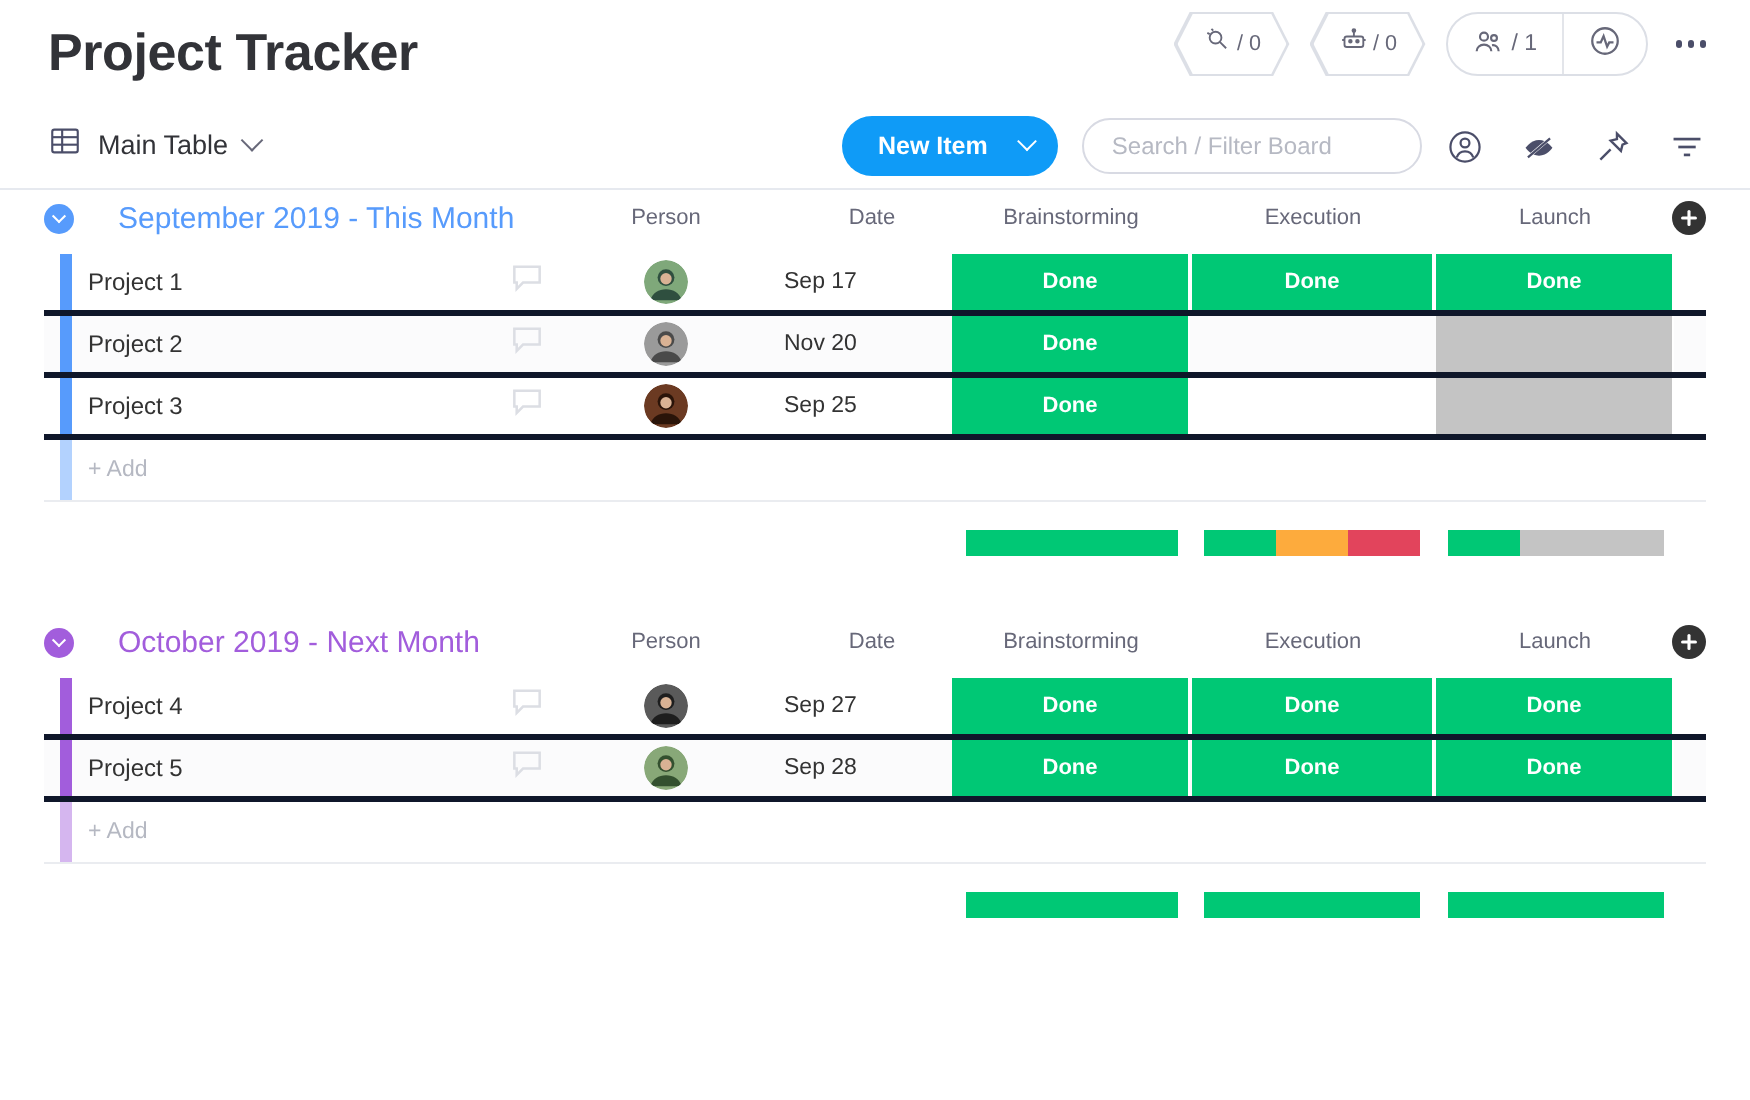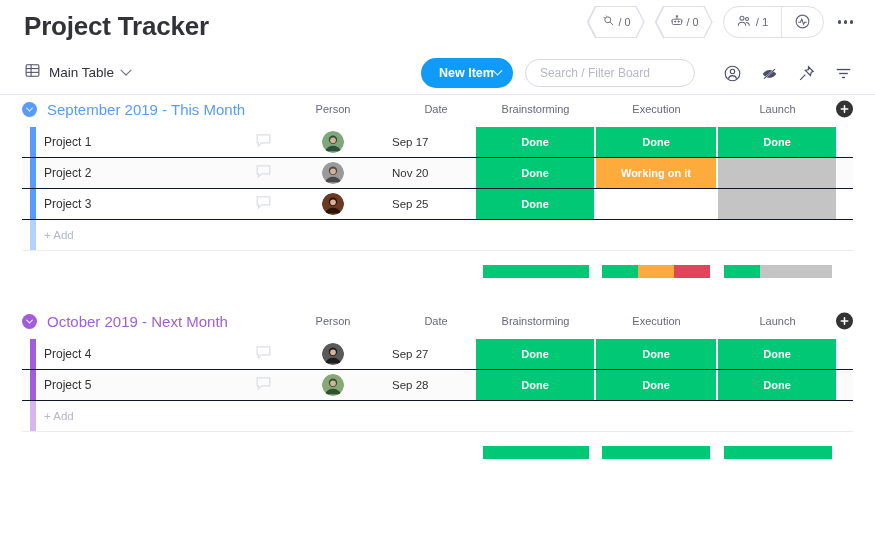--- a/index.html
+++ b/index.html
@@ -62,40 +62,40 @@
   }
   .table-tab { display: flex; align-items: center; gap: 8px; cursor: pointer; }
   .table-tab .label { font-size: 13.5px; color: #323338; }
   .chev { width: 8px; height: 8px; border-right: 1.4px solid #676879; border-bottom: 1.4px solid #676879;
           transform: rotate(45deg) translate(-2px,-2px); }
 
   .toolbar-center { position: absolute; left: 421px; top: 0; height: 44px; display: flex; align-items: center; gap: 12px; }
   .btn-new {
     display: flex; align-items: center; height: 30px; border-radius: 15px;
     background: #0f9bf7; color: #fff; font-size: 12.5px; font-weight: bold;
-    padding: 0 12px 0 18px; cursor: pointer; border: none;
+    padding: 0 12px 0 18px; gap: 16px; cursor: pointer; border: none;
   }
   .btn-new .bchev { width: 7px; height: 7px; border-right: 1.8px solid #fff; border-bottom: 1.8px solid #fff;
                     transform: rotate(45deg) translate(-2px,-2px); }
   .search-box {
     width: 170px; height: 28px; border: 1px solid #d8dae3; border-radius: 15px;
     display: flex; align-items: center; padding: 0 14px;
   }
   .search-box input {
     border: none; outline: none; width: 100%; font-size: 12px; color: #3b82f6;
     font-family: "Liberation Sans", sans-serif; background: transparent;
   }
   .search-box input::placeholder { color: #b6b9c3; }
   .toolbar-right { position: absolute; right: 22px; top: 0; height: 44px; display: flex; align-items: center; gap: 18px; }
   .ticon { cursor: pointer; display: flex; align-items: center; justify-content: center; }
 
   
   .board { padding: 0 22px; }
   .group { position: relative; }
-  .group-header { display: flex; align-items: center; height: 28px; position: relative; }
+  .group-header { display: flex; align-items: center; height: 28px; position: relative; gap: 12px; }
   .collapse-circle {
     width: 15px; height: 15px; border-radius: 50%;
     display: flex; align-items: center; justify-content: center;
     margin-right: 10px; cursor: pointer; flex: none;
   }
   .collapse-circle .cc { width: 5px; height: 5px; border-right: 1.4px solid #fff; border-bottom: 1.4px solid #fff;
         transform: rotate(45deg) translate(-1px,-1px); }
   .group-title { font-size: 15px; font-weight: normal; white-space: nowrap; }
   .col-head {
     position: absolute; font-size: 11px; color: #676879; text-align: center;
@@ -104,21 +104,21 @@
   .add-col-btn {
     position: absolute; right: 0; top: 50%; transform: translateY(-50%);
     width: 17px; height: 17px; border-radius: 50%; background: #333; color: #fff;
     display: flex; align-items: center; justify-content: center; cursor: pointer;
     font-size: 14px; line-height: 1; font-weight: bold;
   }
 
   .rows { position: relative; margin-top: 4px; }
   .row {
     position: relative; height: 31px; display: flex; align-items: center;
-    background: #fff; border-bottom: 1px solid #0f172a;
+    background: #fff; border-bottom: 3px solid #0f172a;
   }
   .row.alt { background: #fbfbfc; }
   .row-color { position: absolute; left: 8px; top: 0; width: 6px; height: 100%; }
   .cell-name { position: absolute; left: 22px; font-size: 12px; color: #333; }
   .cell-chat { position: absolute; left: 232px; top: 50%; transform: translateY(-50%); }
   .cell-person { position: absolute; left: 300px; top: 50%; transform: translateY(-50%); }
   .avatar { width: 22px; height: 22px; border-radius: 50%; display: block; }
   .cell-date {
     position: absolute; left: 370px; width: 88px; text-align: left;
     font-size: 11.5px; color: #333;
@@ -316,21 +316,20 @@
           <span class="cell-person">
             <svg class="avatar" viewBox="0 0 24 24">
               <circle cx="12" cy="12" r="12" fill="#9a9a9a"></circle>
               <circle cx="12" cy="9.6" r="4.6" fill="#4a4a4a"></circle>
               <path d="M3.4 22c1.2-4 4.6-6 8.6-6s7.4 2 8.6 6z" fill="#4a4a4a"></path>
               <circle cx="12" cy="10.2" r="3.1" fill="#d9b294"></circle>
             </svg>
           </span>
           <span class="cell-date">Nov 20</span>
           <span class="status" style="left:454px;width:119px;background:#00c875">Done</span>
-          <span class="status" style="left:574px;width:121px;background:#fdab3d">Working on it</span>
           <span class="status" style="left:696px;width:119px;background:#c4c4c4"></span>
         </div>
         <div class="row">
           <span class="row-color" style="background:#579bfc"></span>
           <span class="cell-name">Project 3</span>
           <span class="cell-chat"><svg width="19" height="19" viewBox="0 0 24 24" fill="none" stroke="#dcdee4" stroke-width="1.6">
               <path d="M4 5.5h16v10H9.5L5.5 19.5v-4H4z"></path>
             </svg></span>
           <span class="cell-person">
             <svg class="avatar" viewBox="0 0 24 24">

